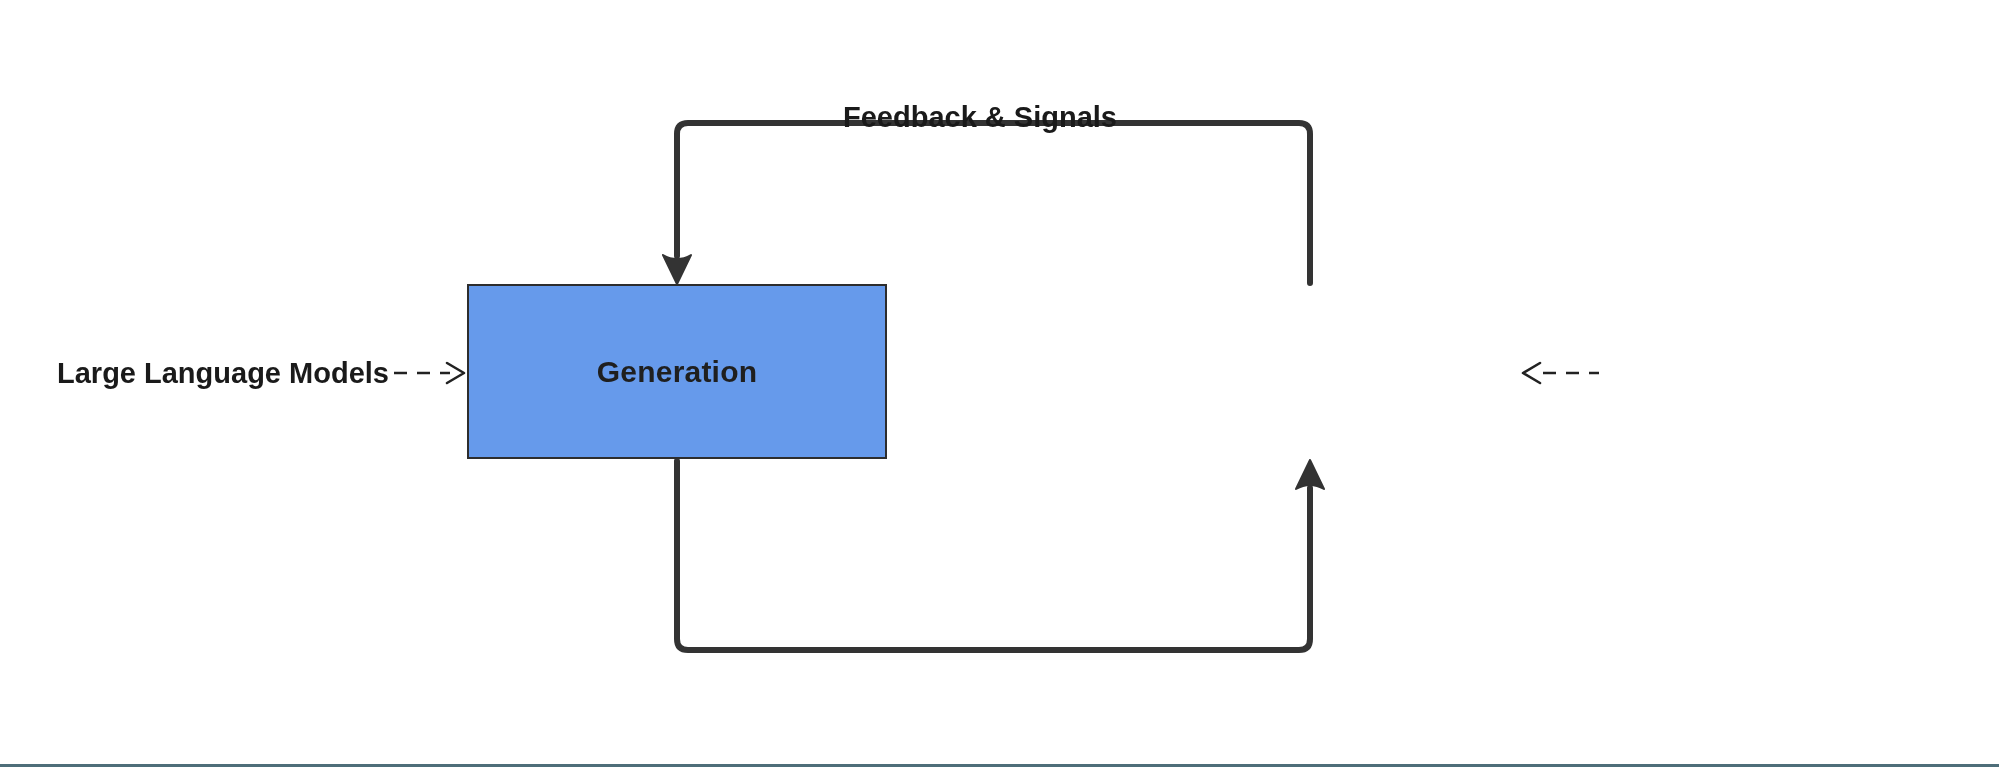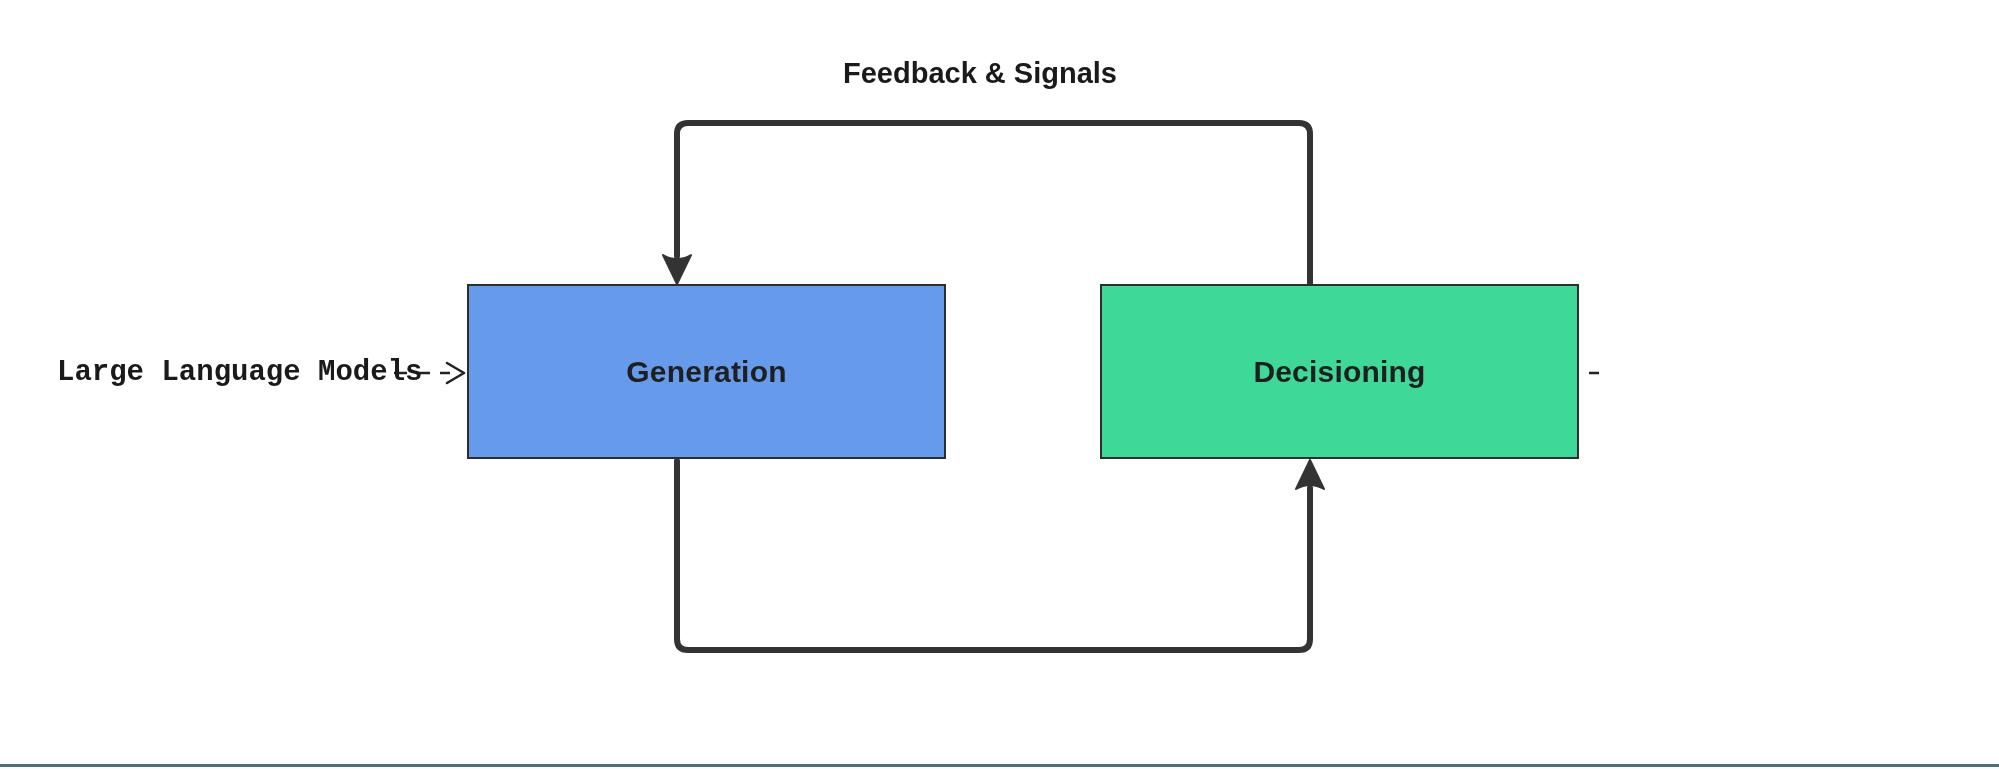--- a/index.html
+++ b/index.html
@@ -19,21 +19,21 @@
     position: absolute;
     left: 0;
     top: 0;
     width: 1999px;
     height: 769px;
     pointer-events: none;
   }
   .node {
     position: absolute;
     top: 284px;
-    width: 479px;
+    width: 420px;
     height: 175px;
     box-sizing: border-box;
     border: 2px solid #2d2d2d;
     display: flex;
     align-items: center;
     justify-content: center;
     font-size: 30px;
     font-weight: bold;
     color: #1f1f1f;
     letter-spacing: 0.2px;
@@ -49,33 +49,34 @@
   .edge-label {
     position: absolute;
     left: 660px;
     width: 640px;
     text-align: center;
     font-size: 29px;
     font-weight: bold;
     color: #1a1a1a;
     line-height: 1.05;
     white-space: nowrap;
+    margin-top: 44px;
   }
   .edge-label-top { top: 58px; }
   .edge-label-bottom { top: 675px; }
   .side-label {
     position: absolute;
     top: 358px;
     font-size: 29px;
     font-weight: bold;
     color: #1a1a1a;
     line-height: 1.05;
     white-space: nowrap;
   }
-  .side-label-left { left: 57px; font-family: Liberation Mono, monospace; }
+  .side-label-left { left: 57px; }
   .side-label-right { left: 1610px; }
   .bottom-rule {
     position: absolute;
     left: 0;
     top: 764px;
     width: 1999px;
     height: 3px;
     background: #4e6e79;
   }
 </style>
@@ -104,23 +105,20 @@
     <g>
       <line x1="1543" y1="373" x2="1599" y2="373" stroke="#222222" stroke-width="2.6" stroke-dasharray="13 10"></line>
       <path d="M 1540 363 L 1523 373 L 1540 383" fill="none" stroke="#222222" stroke-width="2.6" stroke-linecap="round" stroke-linejoin="round"></path>
     </g>
   </svg>
 
   <div class="node node-generation">
     <span>Generation</span>
   </div>
 
-  <div class="node node-decisioning">
-    <span>Decisioning</span>
-  </div>
 
   <div class="edge-label edge-label-top">Feedback &amp; Signals</div>
 
 
   <div class="side-label side-label-left">Large Language Models</div>
 
 
   <div class="bottom-rule"></div>
 
 </div>

